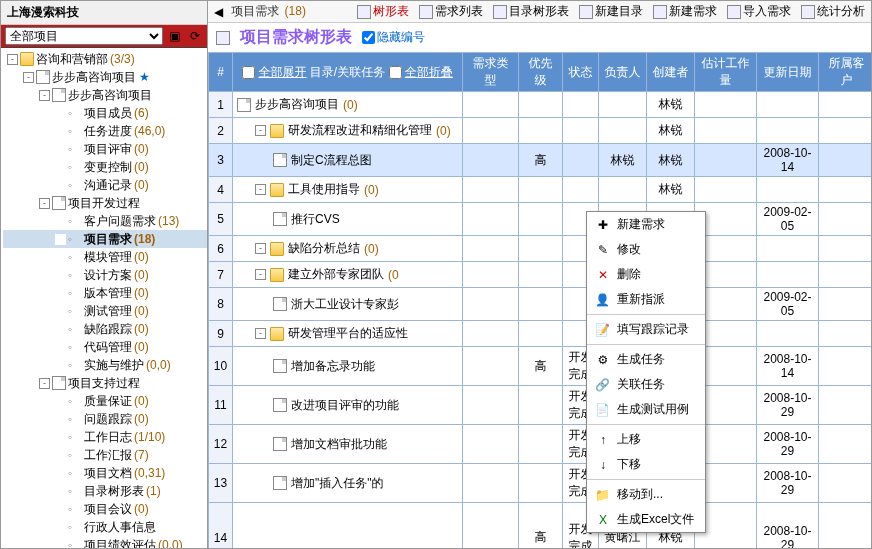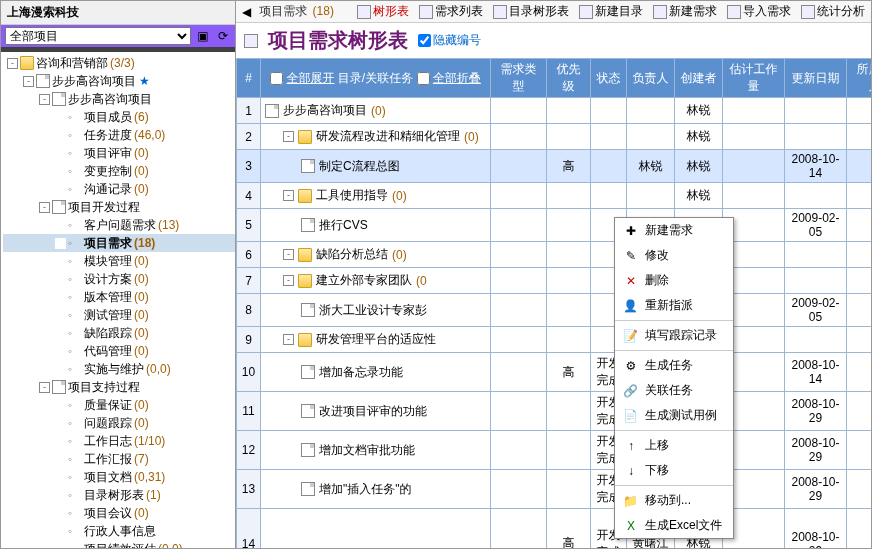--- a/index.html
+++ b/index.html
@@ -1,20 +1,20 @@
 <!DOCTYPE html>
 <html><head>
 <meta charset="utf-8">
 <style>
 * { box-sizing: border-box; margin: 0; padding: 0; }
 body { font-family: "Microsoft YaHei", SimSun, Arial, sans-serif; font-size: 12px; background: #fff; color: #000; overflow: hidden; }
 .app { display: flex; width: 872px; height: 549px; border: 1px solid #999; }
-.sidebar { width: 235px; border-right: 1px solid #999; display: flex; flex-direction: column; background: #fff; }
+.sidebar { width: 207px; border-right: 1px solid #999; display: flex; flex-direction: column; background: #fff; }
 .sb-header { padding: 3px 6px; font-weight: bold; border-bottom: 1px solid #ccc; background: #f0f0f0; }
-.sb-toolbar { display: flex; align-items: center; padding: 2px 4px; border-bottom: 5px solid #404040; background: #8b5cf6; gap: 4px; }
+.sb-toolbar { display: flex; align-items: center; padding: 2px 4px; border-bottom: 1px solid #404040; background: #b91c1c; gap: 4px; }
 .sb-select { flex: 1; height: 18px; font-size: 12px; }
 .sb-icon { width: 16px; height: 16px; display: inline-flex; align-items: center; justify-content: center; cursor: pointer; }
 .tree { flex: 1; overflow: auto; padding: 2px 0 2px 2px; }
 .tree-node { display: flex; align-items: center; white-space: nowrap; height: 18px; padding-left: 2px; cursor: pointer; }
 .tree-node.sel { background: #cde; font-weight: bold; }
 .tog { width: 11px; height: 11px; border: 1px solid #888; display: inline-flex; align-items: center; justify-content: center; font-size: 9px; line-height: 9px; margin-right: 2px; color: #555; background: #fff; }
 .tog.empty { border: none; }
 .nicon { width: 14px; height: 14px; margin-right: 2px; display: inline-block; }
 .folder { background: linear-gradient(#ffe9a8,#f7c948); border: 1px solid #c9a227; border-radius: 1px; }
 .doc { background: #fff; border: 1px solid #888; position: relative; }
@@ -22,21 +22,21 @@
 .count { color: #a16207; margin-left: 2px; }
 .star { color: #0066cc; margin-left: 3px; }
 .main { flex: 1; display: flex; flex-direction: column; overflow: hidden; }
 .topbar { display: flex; align-items: center; padding: 2px 6px; background: #f7f7f7; border-bottom: 1px solid #ccc; gap: 8px; font-size: 12px; }
 .topbar .crumb { color: #333; }
 .tb-right { margin-left: auto; display: flex; gap: 10px; }
 .tb-link { display: flex; align-items: center; gap: 2px; cursor: pointer; }
 .tb-link.active { color: #c00; }
 .mini-icon { width: 14px; height: 14px; display: inline-block; border: 1px solid #888; background: #eef; }
 .subhead { display: flex; align-items: center; padding: 4px 8px; gap: 10px; }
-.subhead-title { font-weight: bold; font-size: 20px; color: #701a75; }
+.subhead-title { font-weight: bold; font-size: 16px; color: #8b5cf6; }
 .chk { display: flex; align-items: center; gap: 2px; color: #0066cc; }
 .tip { padding: 2px 8px; color: #0066cc; font-size: 12px; }
 .grid-wrap { flex: 1; overflow: auto; position: relative; }
 table.grid { border-collapse: collapse; width: 100%; table-layout: fixed; }
 table.grid th, table.grid td { border: 1px solid #9cb6d6; padding: 2px 4px; text-align: center; font-size: 12px; height: 26px; overflow: hidden; }
 table.grid th { background: #5b8fce; color: #fff; font-weight: normal; position: sticky; top: 0; }
 table.grid td.name { text-align: left; }
 table.grid tr.sel td { background: #d6e6ff; }
 .row-num { width: 24px; background: #eef3fb; }
 .name-inner { display: flex; align-items: center; gap: 2px; }

